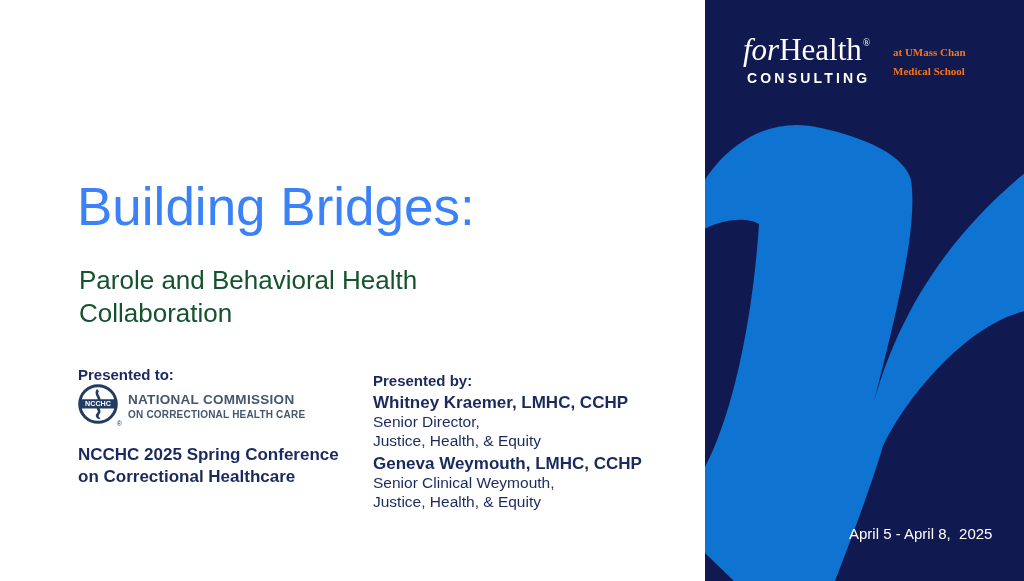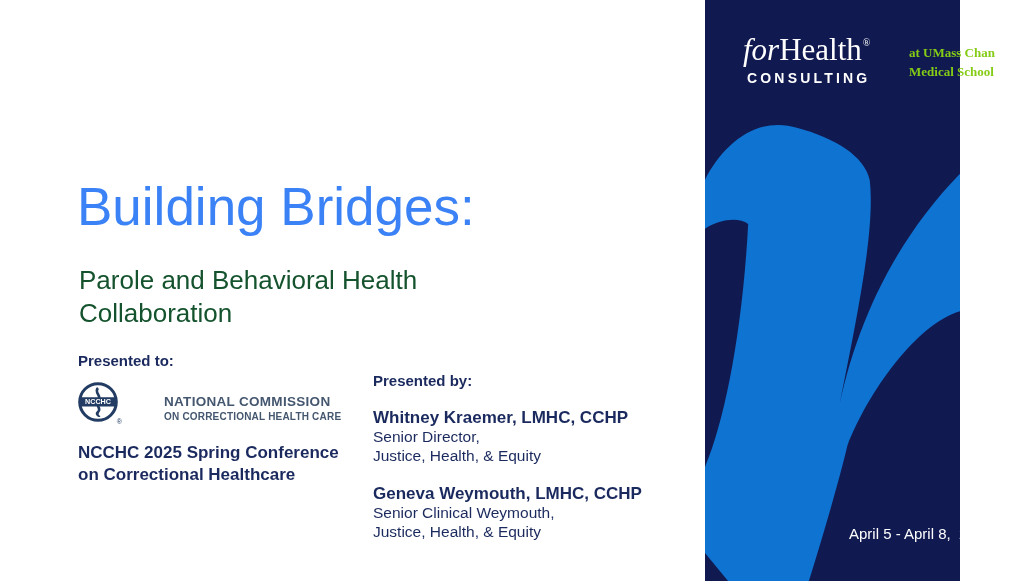--- a/index.html
+++ b/index.html
@@ -35,28 +35,27 @@
     font-weight: 400;
   }
   .section-label {
     font-size: 15px;
     font-weight: bold;
     color: #1b2a5e;
   }
   .presented-to {
     position: absolute;
     left: 78px;
-    top: 352px;
+    top: 366px;
     width: 300px;
   }
   .org-row {
-    margin-top: 13px;
+    margin-top: 1px;
     display: flex;
-    align-items: center;
-    gap: 36px;
+    align-items: flex-start;
   }
   .badge-wrap { position: relative; width: 42px; height: 44px; flex: 0 0 auto; }
   .badge-reg {
     position: absolute;
     right: -2px;
     bottom: 1px;
     font-size: 7px;
     color: #223c63;
   }
   .org-name { margin-left: 8px; padding-top: 8px; color: #44576f; }
@@ -69,30 +68,30 @@
     font-weight: bold;
     color: #1b2a5e;
     white-space: nowrap;
   }
   .presented-by {
     position: absolute;
     left: 373px;
     top: 372px;
     width: 310px;
   }
-  .presenter { margin-top: 19px; color: #1b2a5e; }
+  .presenter { margin-top: 4px; color: #1b2a5e; }
   .presenter .name { font-size: 17px; font-weight: bold; line-height: 20px; white-space: nowrap; }
   .presenter .role, .presenter .team { font-size: 15.5px; line-height: 18.5px; }
 
   
   .brand-panel {
     position: absolute;
     left: 705px;
     top: 0;
-    width: 255px;
+    width: 319px;
     height: 581px;
     background: #111a50;
   }
   .swoosh {
     position: absolute;
     left: 0; top: 0;
     width: 100%; height: 100%;
     display: block;
   }
   .brand-lockup { position: absolute; left: 38px; top: 26px; color: #ffffff; }
@@ -107,26 +106,26 @@
   .consulting {
     margin-top: 3px;
     text-align: right;
     font-size: 14px;
     font-weight: 600;
     letter-spacing: 3.2px;
     padding-right: 0px;
   }
   .affiliation {
     position: absolute;
-    left: 204px;
+    left: 188px;
     top: 43px;
-    color: #84cc16;
+    color: #f97316;
     font-family: "Liberation Serif", serif;
     font-weight: bold;
-    font-size: 13px;
+    font-size: 11px;
     line-height: 19px;
     white-space: nowrap;
   }
   .event-date {
     position: absolute;
     left: 144px;
     top: 525px;
     color: #ffffff;
     font-size: 15px;
     white-space: pre;

